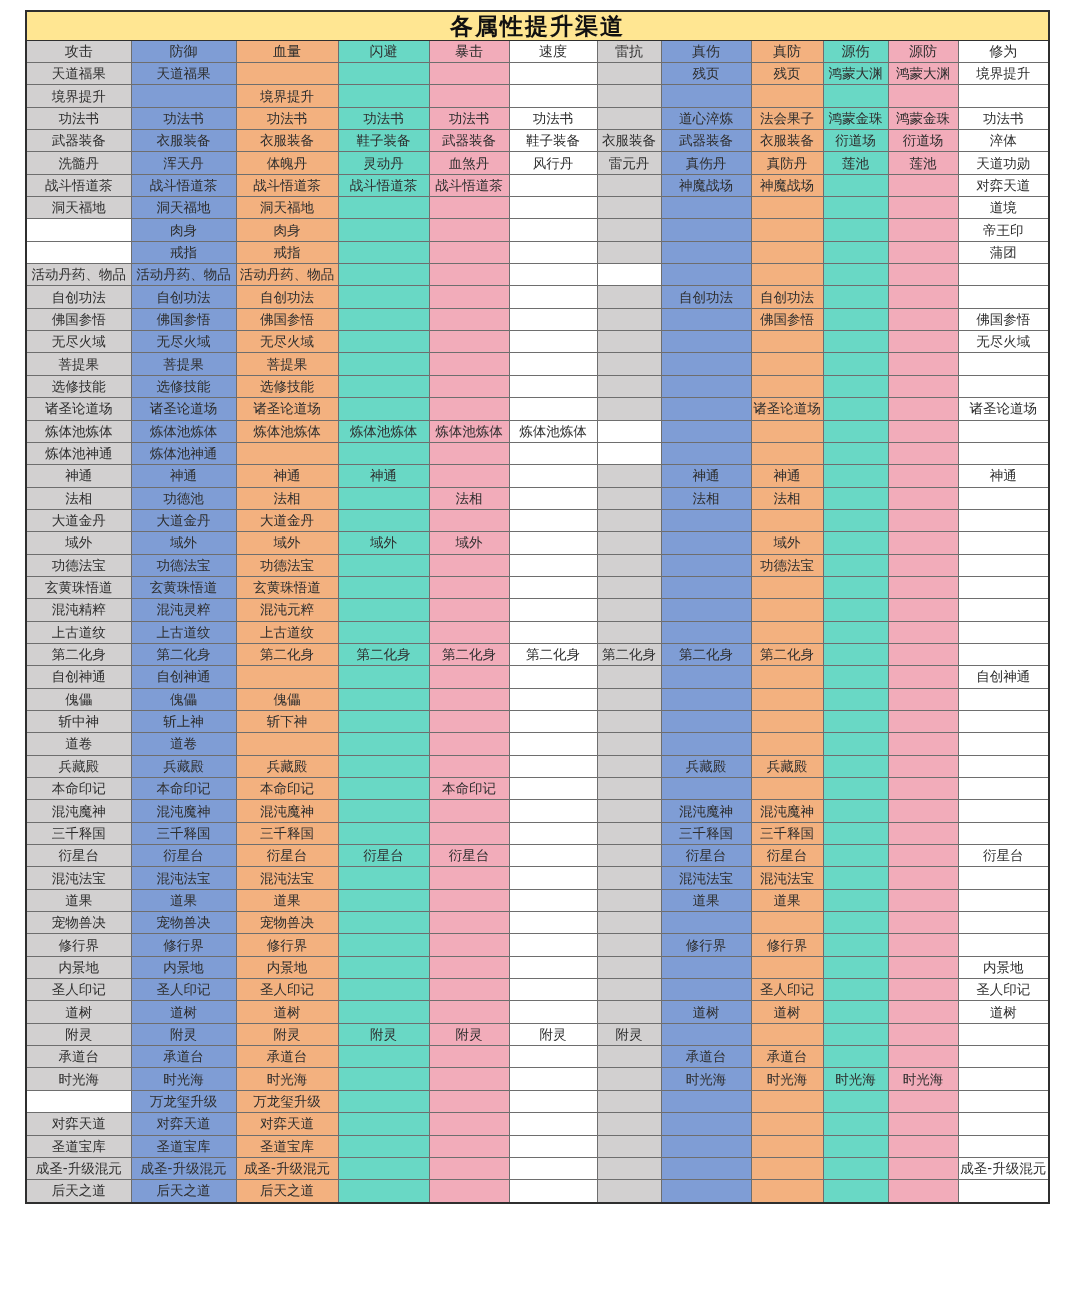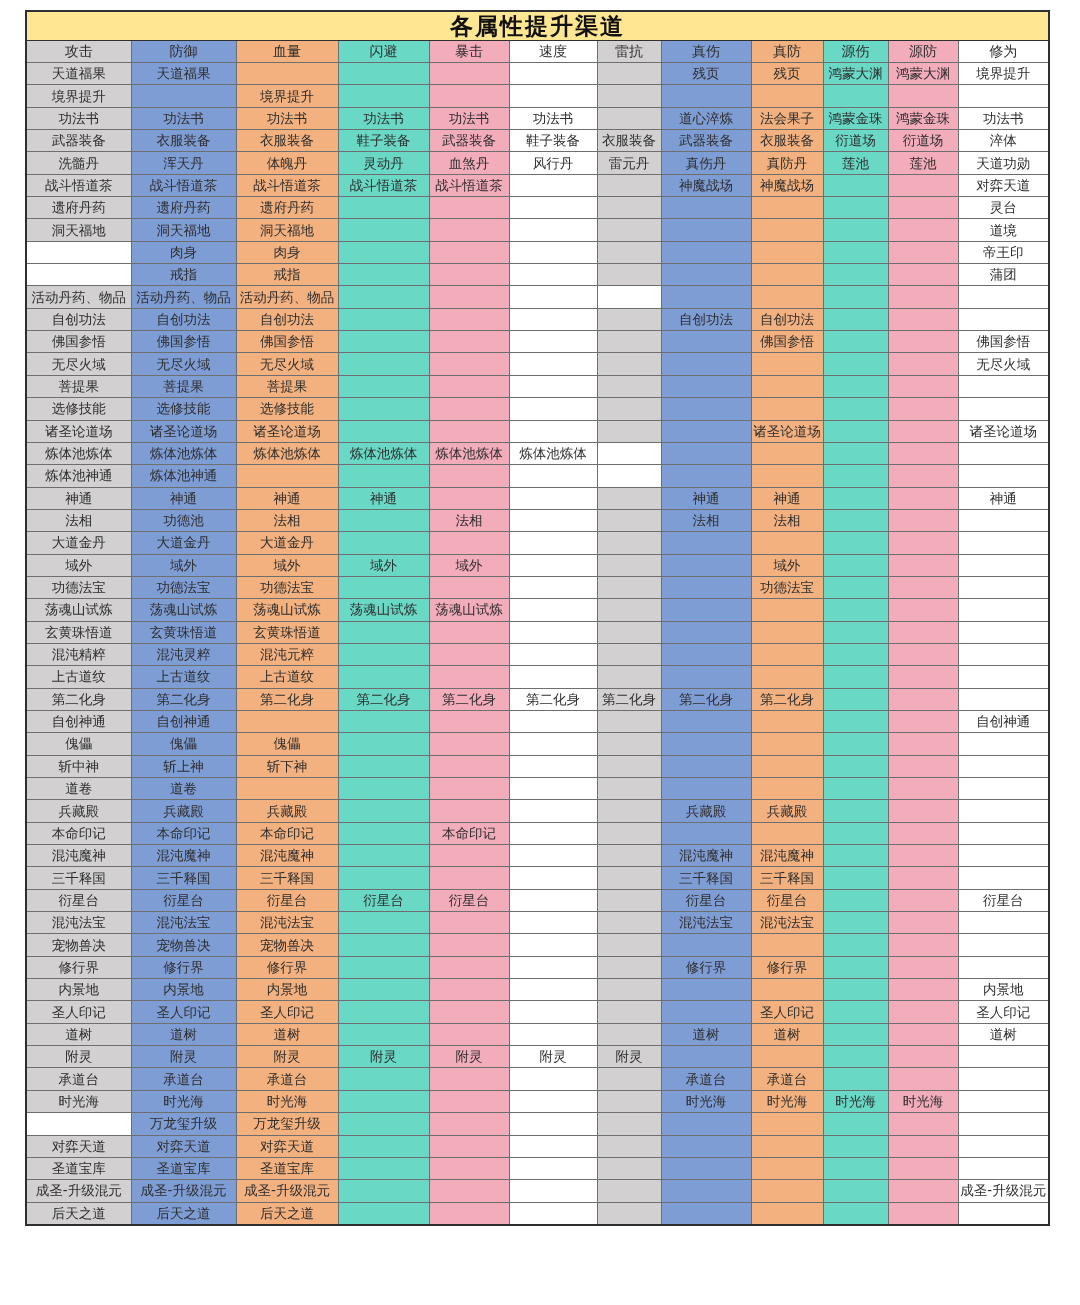--- a/index.html
+++ b/index.html
@@ -166,34 +166,20 @@
           <td style="background: rgb(242, 172, 186);">战斗悟道茶</td>
           <td style="background: rgb(255, 255, 255);"></td>
           <td style="background: rgb(210, 208, 208);"></td>
           <td style="background: rgb(127, 157, 213);">神魔战场</td>
           <td style="background: rgb(243, 177, 127);">神魔战场</td>
           <td style="background: rgb(105, 216, 197);"></td>
           <td style="background: rgb(242, 172, 186);"></td>
           <td style="background: rgb(255, 255, 255);">对弈天道</td>
         </tr>
         <tr>
-          <td style="background: rgb(210, 208, 208);">遗府丹药</td>
-          <td style="background: rgb(127, 157, 213);">遗府丹药</td>
-          <td style="background: rgb(243, 177, 127);">遗府丹药</td>
-          <td style="background: rgb(105, 216, 197);"></td>
-          <td style="background: rgb(242, 172, 186);"></td>
-          <td style="background: rgb(255, 255, 255);"></td>
-          <td style="background: rgb(210, 208, 208);"></td>
-          <td style="background: rgb(127, 157, 213);"></td>
-          <td style="background: rgb(243, 177, 127);"></td>
-          <td style="background: rgb(105, 216, 197);"></td>
-          <td style="background: rgb(242, 172, 186);"></td>
-          <td style="background: rgb(255, 255, 255);">灵台</td>
-        </tr>
-        <tr>
           <td style="background: rgb(210, 208, 208);">洞天福地</td>
           <td style="background: rgb(127, 157, 213);">洞天福地</td>
           <td style="background: rgb(243, 177, 127);">洞天福地</td>
           <td style="background: rgb(105, 216, 197);"></td>
           <td style="background: rgb(242, 172, 186);"></td>
           <td style="background: rgb(255, 255, 255);"></td>
           <td style="background: rgb(210, 208, 208);"></td>
           <td style="background: rgb(127, 157, 213);"></td>
           <td style="background: rgb(243, 177, 127);"></td>
           <td style="background: rgb(105, 216, 197);"></td>
@@ -413,34 +399,20 @@
         <tr>
           <td style="background: rgb(210, 208, 208);">功德法宝</td>
           <td style="background: rgb(127, 157, 213);">功德法宝</td>
           <td style="background: rgb(243, 177, 127);">功德法宝</td>
           <td style="background: rgb(105, 216, 197);"></td>
           <td style="background: rgb(242, 172, 186);"></td>
           <td style="background: rgb(255, 255, 255);"></td>
           <td style="background: rgb(210, 208, 208);"></td>
           <td style="background: rgb(127, 157, 213);"></td>
           <td style="background: rgb(243, 177, 127);">功德法宝</td>
-          <td style="background: rgb(105, 216, 197);"></td>
-          <td style="background: rgb(242, 172, 186);"></td>
-          <td style="background: rgb(255, 255, 255);"></td>
-        </tr>
-        <tr>
-          <td style="background: rgb(210, 208, 208);">荡魂山试炼</td>
-          <td style="background: rgb(127, 157, 213);">荡魂山试炼</td>
-          <td style="background: rgb(243, 177, 127);">荡魂山试炼</td>
-          <td style="background: rgb(105, 216, 197);">荡魂山试炼</td>
-          <td style="background: rgb(242, 172, 186);">荡魂山试炼</td>
-          <td style="background: rgb(255, 255, 255);"></td>
-          <td style="background: rgb(210, 208, 208);"></td>
-          <td style="background: rgb(127, 157, 213);"></td>
-          <td style="background: rgb(243, 177, 127);"></td>
           <td style="background: rgb(105, 216, 197);"></td>
           <td style="background: rgb(242, 172, 186);"></td>
           <td style="background: rgb(255, 255, 255);"></td>
         </tr>
         <tr>
           <td style="background: rgb(210, 208, 208);">玄黄珠悟道</td>
           <td style="background: rgb(127, 157, 213);">玄黄珠悟道</td>
           <td style="background: rgb(243, 177, 127);">玄黄珠悟道</td>
           <td style="background: rgb(105, 216, 197);"></td>
           <td style="background: rgb(242, 172, 186);"></td>
@@ -628,20 +600,34 @@
           <td style="background: rgb(242, 172, 186);"></td>
           <td style="background: rgb(255, 255, 255);"></td>
           <td style="background: rgb(210, 208, 208);"></td>
           <td style="background: rgb(127, 157, 213);">混沌法宝</td>
           <td style="background: rgb(243, 177, 127);">混沌法宝</td>
           <td style="background: rgb(105, 216, 197);"></td>
           <td style="background: rgb(242, 172, 186);"></td>
           <td style="background: rgb(255, 255, 255);"></td>
         </tr>
         <tr>
+          <td style="background: rgb(210, 208, 208);">道果</td>
+          <td style="background: rgb(127, 157, 213);">道果</td>
+          <td style="background: rgb(243, 177, 127);">道果</td>
+          <td style="background: rgb(105, 216, 197);"></td>
+          <td style="background: rgb(242, 172, 186);"></td>
+          <td style="background: rgb(255, 255, 255);"></td>
+          <td style="background: rgb(210, 208, 208);"></td>
+          <td style="background: rgb(127, 157, 213);">道果</td>
+          <td style="background: rgb(243, 177, 127);">道果</td>
+          <td style="background: rgb(105, 216, 197);"></td>
+          <td style="background: rgb(242, 172, 186);"></td>
+          <td style="background: rgb(255, 255, 255);"></td>
+        </tr>
+        <tr>
           <td style="background: rgb(210, 208, 208);">宠物兽决</td>
           <td style="background: rgb(127, 157, 213);">宠物兽决</td>
           <td style="background: rgb(243, 177, 127);">宠物兽决</td>
           <td style="background: rgb(105, 216, 197);"></td>
           <td style="background: rgb(242, 172, 186);"></td>
           <td style="background: rgb(255, 255, 255);"></td>
           <td style="background: rgb(210, 208, 208);"></td>
           <td style="background: rgb(127, 157, 213);"></td>
           <td style="background: rgb(243, 177, 127);"></td>
           <td style="background: rgb(105, 216, 197);"></td>

